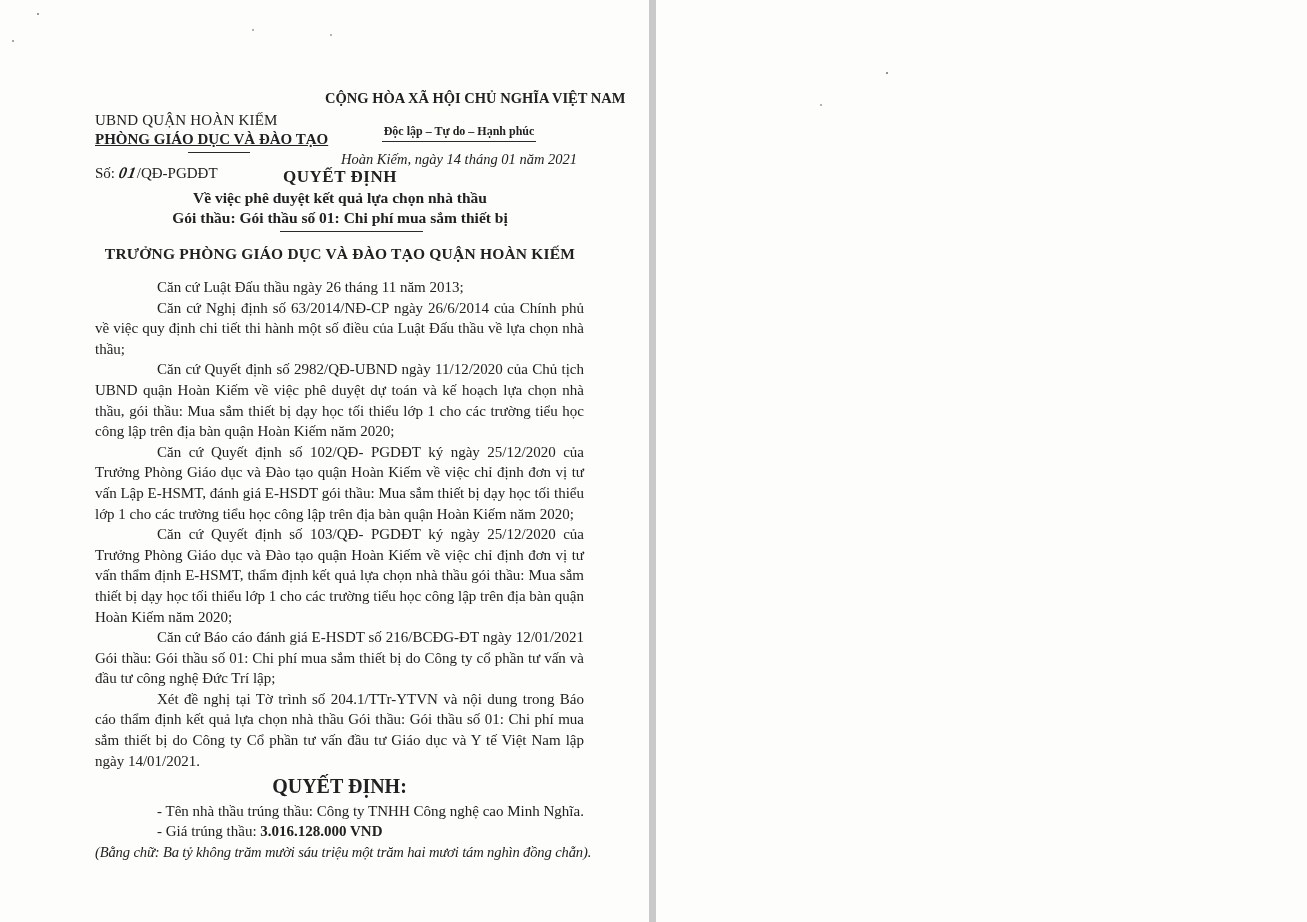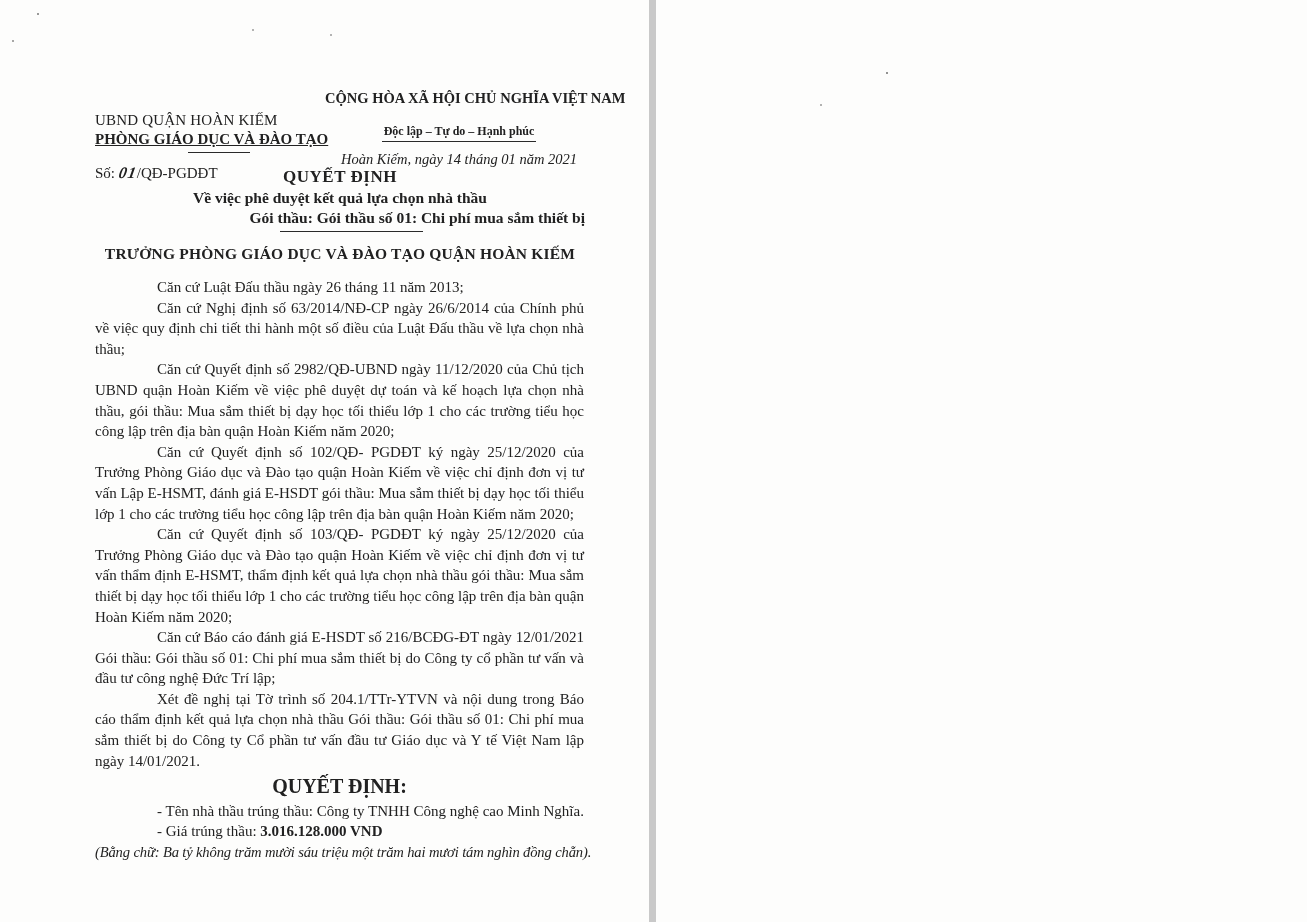--- a/index.html
+++ b/index.html
@@ -20,21 +20,21 @@
              font-size:16px;letter-spacing:1px;}
   .hdr-right{position:absolute;left:325px;top:90px;width:268px;text-align:center;}
   .hdr-right .l1{font-size:14.5px;font-weight:bold;white-space:nowrap;}
   .hdr-right .l2{font-size:12px;font-weight:bold;display:inline-block;
                  border-bottom:1.4px solid #2a2a2a;padding:1px 2px 2px 2px;margin-top:16px;}
   .hdr-right .l3{font-style:italic;font-size:14.5px;margin-top:9px;white-space:nowrap;}
 
   .title-block{position:absolute;left:95px;top:167px;width:490px;text-align:center;}
   .title-block .t1{font-size:17px;font-weight:bold;letter-spacing:.5px;}
   .title-block .t2{font-size:15.5px;font-weight:bold;margin-top:2px;}
-  .title-block .t3{font-size:15.5px;font-weight:bold;margin-top:2px;text-align:right;}
+  .title-block .t3{font-size:15.5px;font-weight:bold;margin-top:2px;}
   .title-rule{width:143px;height:0;border-bottom:1.5px solid #2a2a2a;margin:4px auto 0 14px;margin-left:calc(50% - 60px);}
 
   .authority{position:absolute;left:95px;top:245px;width:490px;text-align:center;
              font-size:15.5px;font-weight:bold;letter-spacing:.2px;}
 
   .body-col{position:absolute;left:95px;top:277px;width:489px;font-size:15px;line-height:20.6px;}
   .body-col p{margin:0;}
   .recital{text-align:justify;text-indent:62px;}
   .decision-heading{text-align:center;font-weight:bold;font-size:20px;margin:5px 0 4px 0 !important;}
   .article .lbl{font-weight:bold;}

